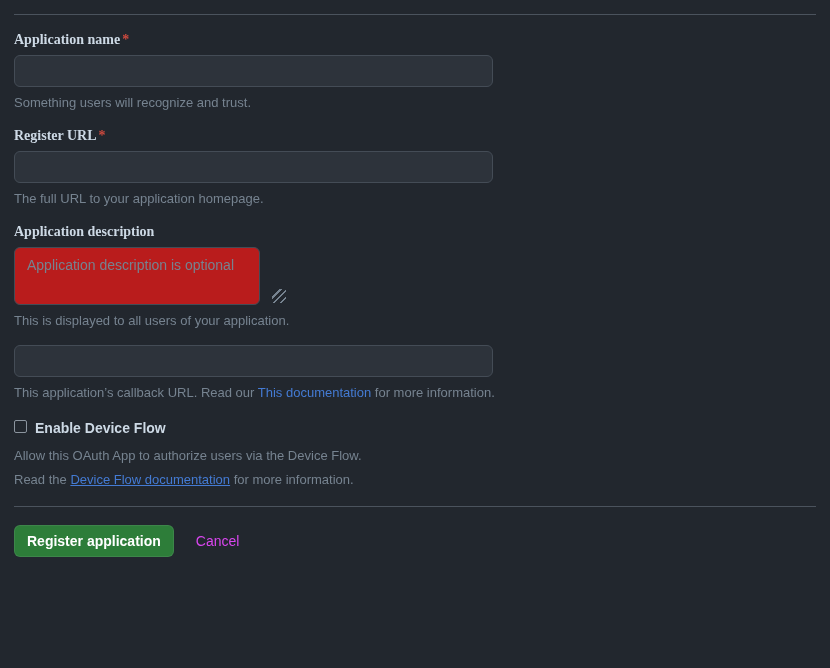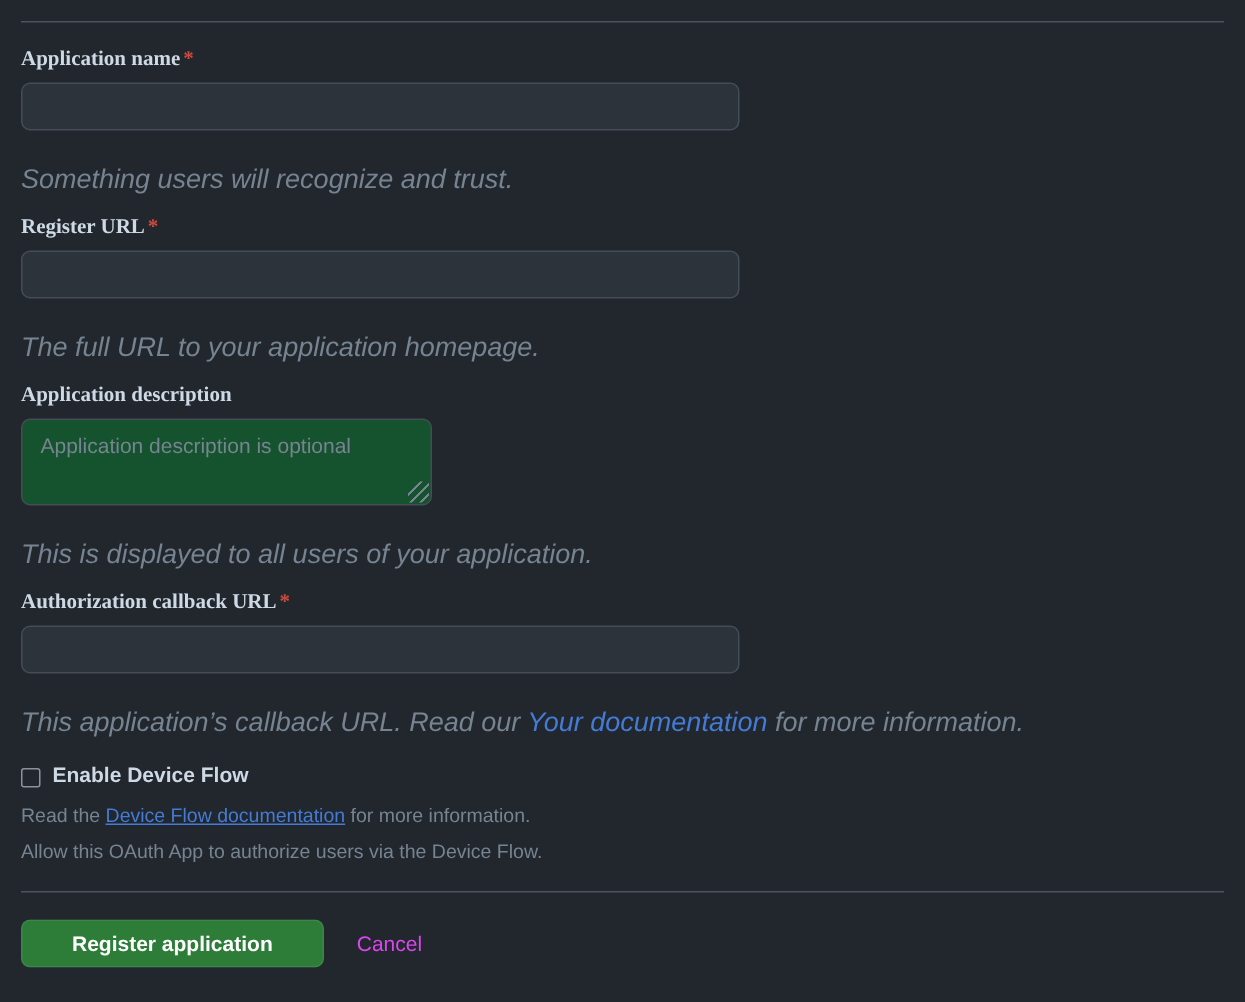--- a/index.html
+++ b/index.html
@@ -81,24 +81,24 @@
   .text-input::placeholder { color: #768390; }
 
   .textarea-wrap {
     position: relative;
     width: 274px;
     height: 58px;
   }
 
   .text-area {
     box-sizing: border-box;
-    width: 274px;
+    width: 246px;
     height: 58px;
     padding: 7px 12px;
-    background: #14532d;
+    background: #b91c1c;
     border: 1px solid #444c56;
     border-radius: 6px;
     color: #adbac7;
     font-family: "Liberation Sans", sans-serif;
     font-size: 14px;
     line-height: 20px;
     outline: none;
     resize: none;
     overflow: hidden;
     display: block;
@@ -118,41 +118,40 @@
         transparent 0%, transparent 28%,
         #768390 28%, #768390 36%,
         transparent 36%, transparent 52%,
         #768390 52%, #768390 60%,
         transparent 60%, transparent 76%,
         #768390 76%, #768390 84%,
         transparent 84%, transparent 100%);
   }
 
   .help-text {
-    font-size: 18px;
+    font-size: 13px;
     line-height: 16px;
     color: #768390;
-    margin-top: 24px;
-    font-style: italic;
+    margin-top: 8px;
   }
 
   .help-text a,
   .link {
     color: #447bd4;
     text-decoration: none;
   }
   .help-text a.underlined,
   .link.underlined {
     text-decoration: underline;
   }
 
   
   .checkbox-row {
     display: flex;
-    align-items: flex-end;
+    align-items: flex-start;
     margin-top: 19px;
   }
 
   .checkbox-box {
     -webkit-appearance: none;
     appearance: none;
     box-sizing: border-box;
     width: 13px;
     height: 13px;
     margin: 0;
@@ -190,21 +189,21 @@
 
   .actions {
     display: flex;
     align-items: center;
     margin-top: 18px;
   }
 
   .btn-primary {
     box-sizing: border-box;
     height: 32px;
-    padding: 0 33px;
+    padding: 0 12px;
     background: #2d7d39;
     border: 1px solid rgba(205, 217, 229, 0.10);
     border-radius: 6px;
     color: #ffffff;
     font-family: "Liberation Sans", sans-serif;
     font-size: 14px;
     font-weight: bold;
     line-height: 20px;
     cursor: pointer;
   }
@@ -247,35 +246,32 @@
       <span>Application description</span>
     </label>
     <div class="textarea-wrap">
       <textarea class="text-area" placeholder="Application description is optional" style=""></textarea>
       <span class="resize-grip"></span>
     </div>
     <div class="help-text">This is displayed to all users of your application.</div>
   </div>
 
   <div class="field">
-    <label class="field-label">
-      <span>Authorization callback URL</span><span class="req">*</span>
-    </label>
     <input class="text-input" type="text" placeholder="" style="">
-    <div class="help-text"><span>This application’s callback URL. Read our </span><a class="link" href="#">Your documentation</a><span> for more information.</span></div>
+    <div class="help-text"><span>This application’s callback URL. Read our </span><a class="link" href="#">This documentation</a><span> for more information.</span></div>
   </div>
 
   <div class="checkbox-row">
     <input type="checkbox" class="checkbox-box" id="device-flow-checkbox" style="">
     <label class="checkbox-label" for="device-flow-checkbox">Enable Device Flow</label>
   </div>
 
+  <div class="device-note">Allow this OAuth App to authorize users via the Device Flow.</div>
+
   <div class="device-note"><span>Read the </span><a class="link underlined" href="#">Device Flow documentation</a><span> for more information.</span></div>
-
-  <div class="device-note">Allow this OAuth App to authorize users via the Device Flow.</div>
 
   <div class="actions-rule"></div>
 
   <div class="actions">
     <button class="btn-primary" type="button">Register application</button>
     <a class="btn-cancel" href="#">Cancel</a>
   </div>
 
 </div>
 

